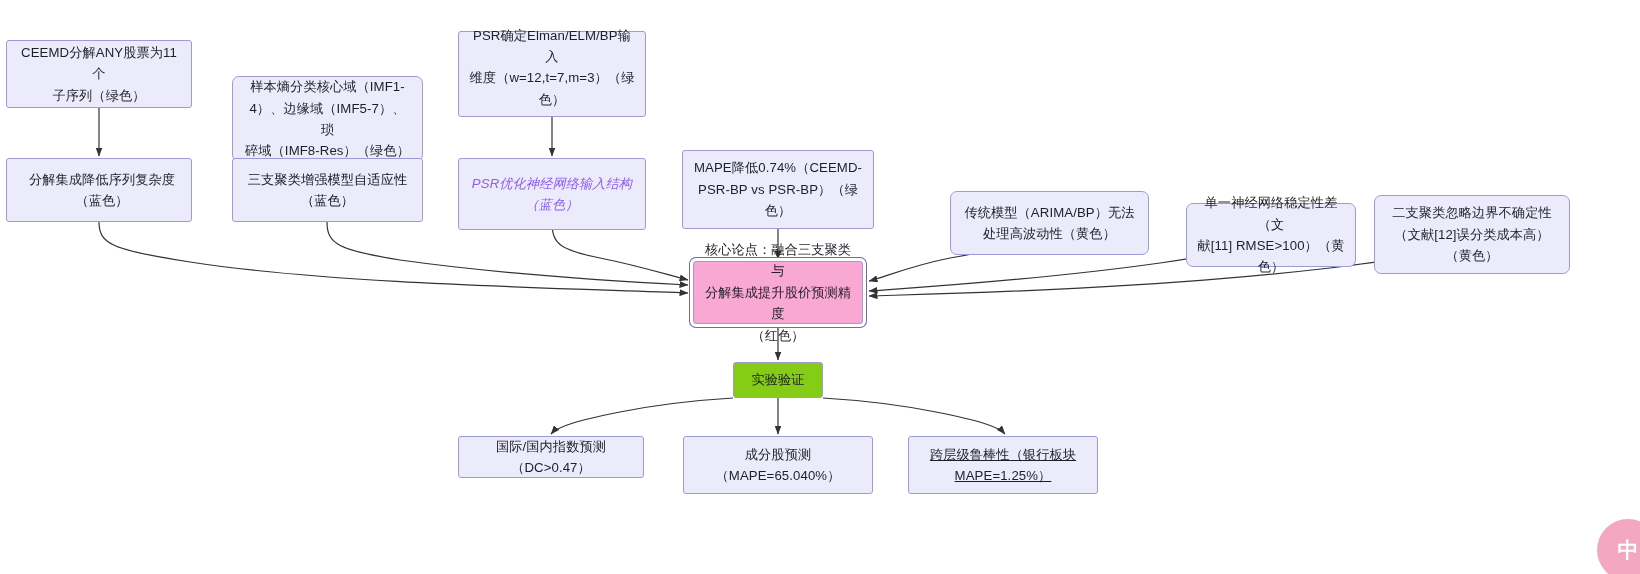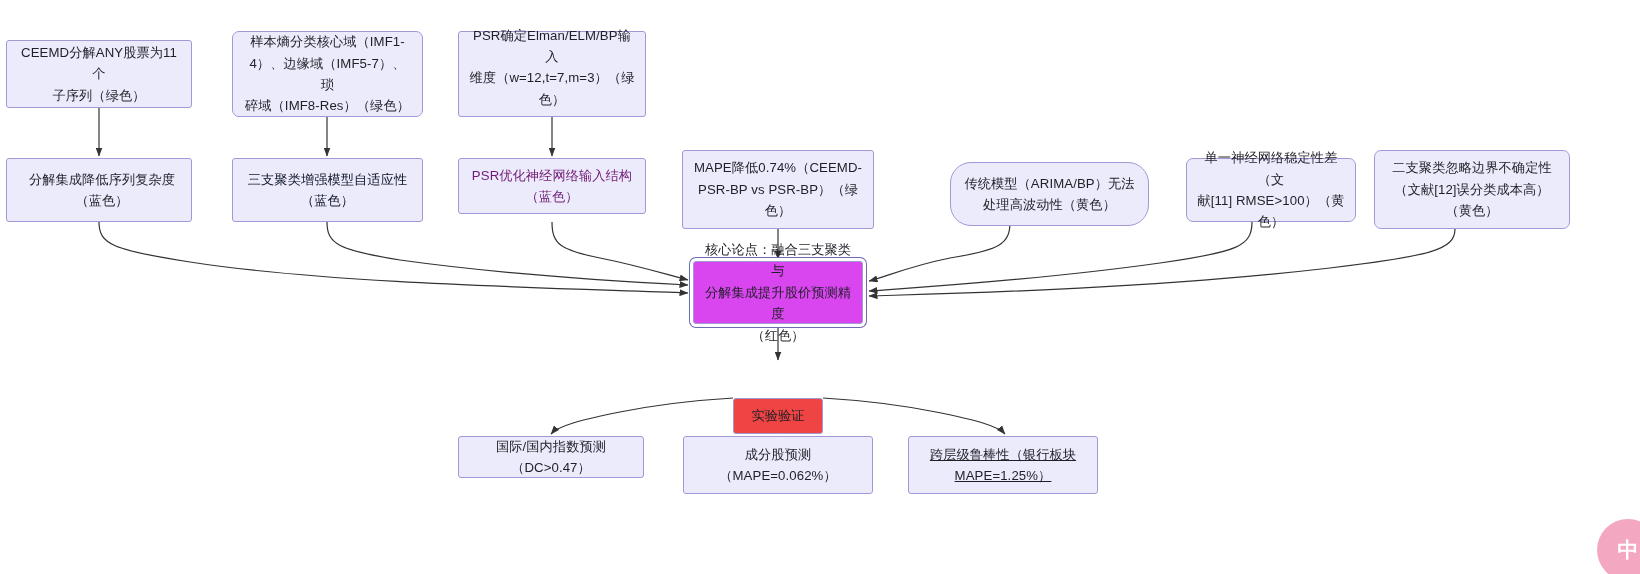--- a/index.html
+++ b/index.html
@@ -40,20 +40,21 @@
     justify-content: center;
     text-align: center;
     color: #1f1f27;
     font-size: 13.2px;
     line-height: 1.62;
     padding: 6px 10px;
     letter-spacing: 0.1px;
   }
   .node.rounded {
     border-radius: 7px;
+    margin-top: 45px;
   }
   .node .txt {
     display: block;
     width: 100%;
     white-space: pre-line;
   }
   
   .node.core {
     border: 1px solid #9f9ad6;
     box-shadow: 0 0 0 3px #ffffff, 0 0 0 4px #6f68b5;
@@ -130,65 +131,65 @@
   <div class="node" style="left: 6px; top: 158px; width: 186px; height: 64px; background: rgb(236, 235, 251); border-color: rgb(159, 154, 214); color: rgb(31, 31, 39); padding-left: 16px;">
       <span class="txt">分解集成降低序列复杂度
 （蓝色）</span>
     </div>
 
   <div class="node" style="left: 232px; top: 158px; width: 191px; height: 64px; background: rgb(236, 235, 251); border-color: rgb(159, 154, 214); color: #0f172a;">
       <span class="txt">三支聚类增强模型自适应性
 （蓝色）</span>
     </div>
 
-  <div class="node" style="left: 458px; top: 158px; width: 188px; height: 56px; background: rgb(236, 235, 251); border-color: rgb(159, 154, 214); color: #701a75;">
+  <div class="node" style="left: 458px; top: 158px; width: 188px; height: 72px; background: rgb(236, 235, 251); border-color: rgb(159, 154, 214); color: #8b5cf6; font-style: italic;">
       <span class="txt">PSR优化神经网络输入结构
 （蓝色）</span>
     </div>
 
   <div class="node" style="left: 682px; top: 150px; width: 192px; height: 79px; background: rgb(236, 235, 251); border-color: rgb(159, 154, 214); color: rgb(31, 31, 39);">
       <span class="txt">MAPE降低0.74%（CEEMD-
 PSR-BP vs PSR-BP）（绿
 色）</span>
     </div>
 
-  <div class="node rounded" style="left: 950px; top: 162px; width: 199px; height: 64px; background: rgb(236, 235, 251); border-color: rgb(159, 154, 214); color: rgb(31, 31, 39); border-radius: 21px;">
+  <div class="node rounded" style="left: 950px; top: 146px; width: 199px; height: 64px; background: rgb(236, 235, 251); border-color: rgb(159, 154, 214); color: rgb(31, 31, 39);">
       <span class="txt">传统模型（ARIMA/BP）无法
 处理高波动性（黄色）</span>
     </div>
 
   <div class="node rounded" style="left: 1186px; top: 158px; width: 170px; height: 64px; background: rgb(236, 235, 251); border-color: rgb(159, 154, 214); color: rgb(31, 31, 39);">
       <span class="txt">单一神经网络稳定性差（文
 献[11] RMSE&gt;100）（黄色）</span>
     </div>
 
   <div class="node rounded" style="left: 1374px; top: 150px; width: 196px; height: 79px; background: rgb(236, 235, 251); border-color: rgb(159, 154, 214); color: rgb(31, 31, 39);">
       <span class="txt">二支聚类忽略边界不确定性
 （文献[12]误分类成本高）
 （黄色）</span>
     </div>
 
-  <div class="node core" style="left: 693px; top: 261px; width: 170px; height: 63px; background: #d946ef; border-color: rgb(159, 154, 214); color: rgb(31, 31, 39); box-shadow: rgb(255, 255, 255) 0px 0px 0px 3px, rgb(111, 104, 181) 0px 0px 0px 4px;">
+  <div class="node core" style="left: 693px; top: 261px; width: 170px; height: 63px; background: #f9a8d4; border-color: rgb(159, 154, 214); color: rgb(31, 31, 39); box-shadow: rgb(255, 255, 255) 0px 0px 0px 3px, rgb(111, 104, 181) 0px 0px 0px 4px;">
       <span class="txt">核心论点：融合三支聚类与
 分解集成提升股价预测精度
 （红色）</span>
     </div>
 
-  <div class="node" style="left: 733px; top: 362px; width: 90px; height: 36px; background: #ef4444; border-color: rgb(159, 154, 214); color: rgb(31, 31, 39); margin-top: 36px;">
+  <div class="node" style="left: 733px; top: 362px; width: 90px; height: 36px; background: #84cc16; border-color: rgb(159, 154, 214); color: rgb(31, 31, 39);">
       <span class="txt">实验验证</span>
     </div>
 
   <div class="node" style="left: 458px; top: 436px; width: 186px; height: 42px; background: rgb(236, 235, 251); border-color: rgb(159, 154, 214); color: rgb(31, 31, 39);">
       <span class="txt">国际/国内指数预测
 （DC&gt;0.47）</span>
     </div>
 
   <div class="node" style="left: 683px; top: 436px; width: 190px; height: 58px; background: rgb(236, 235, 251); border-color: rgb(159, 154, 214); color: rgb(31, 31, 39);">
       <span class="txt">成分股预测
-（MAPE=0.062%）</span>
+（MAPE=65.040%）</span>
     </div>
 
   <div class="node" style="left: 908px; top: 436px; width: 190px; height: 58px; background: rgb(236, 235, 251); border-color: rgb(159, 154, 214); color: rgb(31, 31, 39); text-decoration: underline;">
       <span class="txt">跨层级鲁棒性（银行板块
 MAPE=1.25%）</span>
     </div>
 
   <div class="watermark" style="left: 1597px; top: 519px; background: rgb(244, 163, 189);">
     <span>中</span>
   </div>

